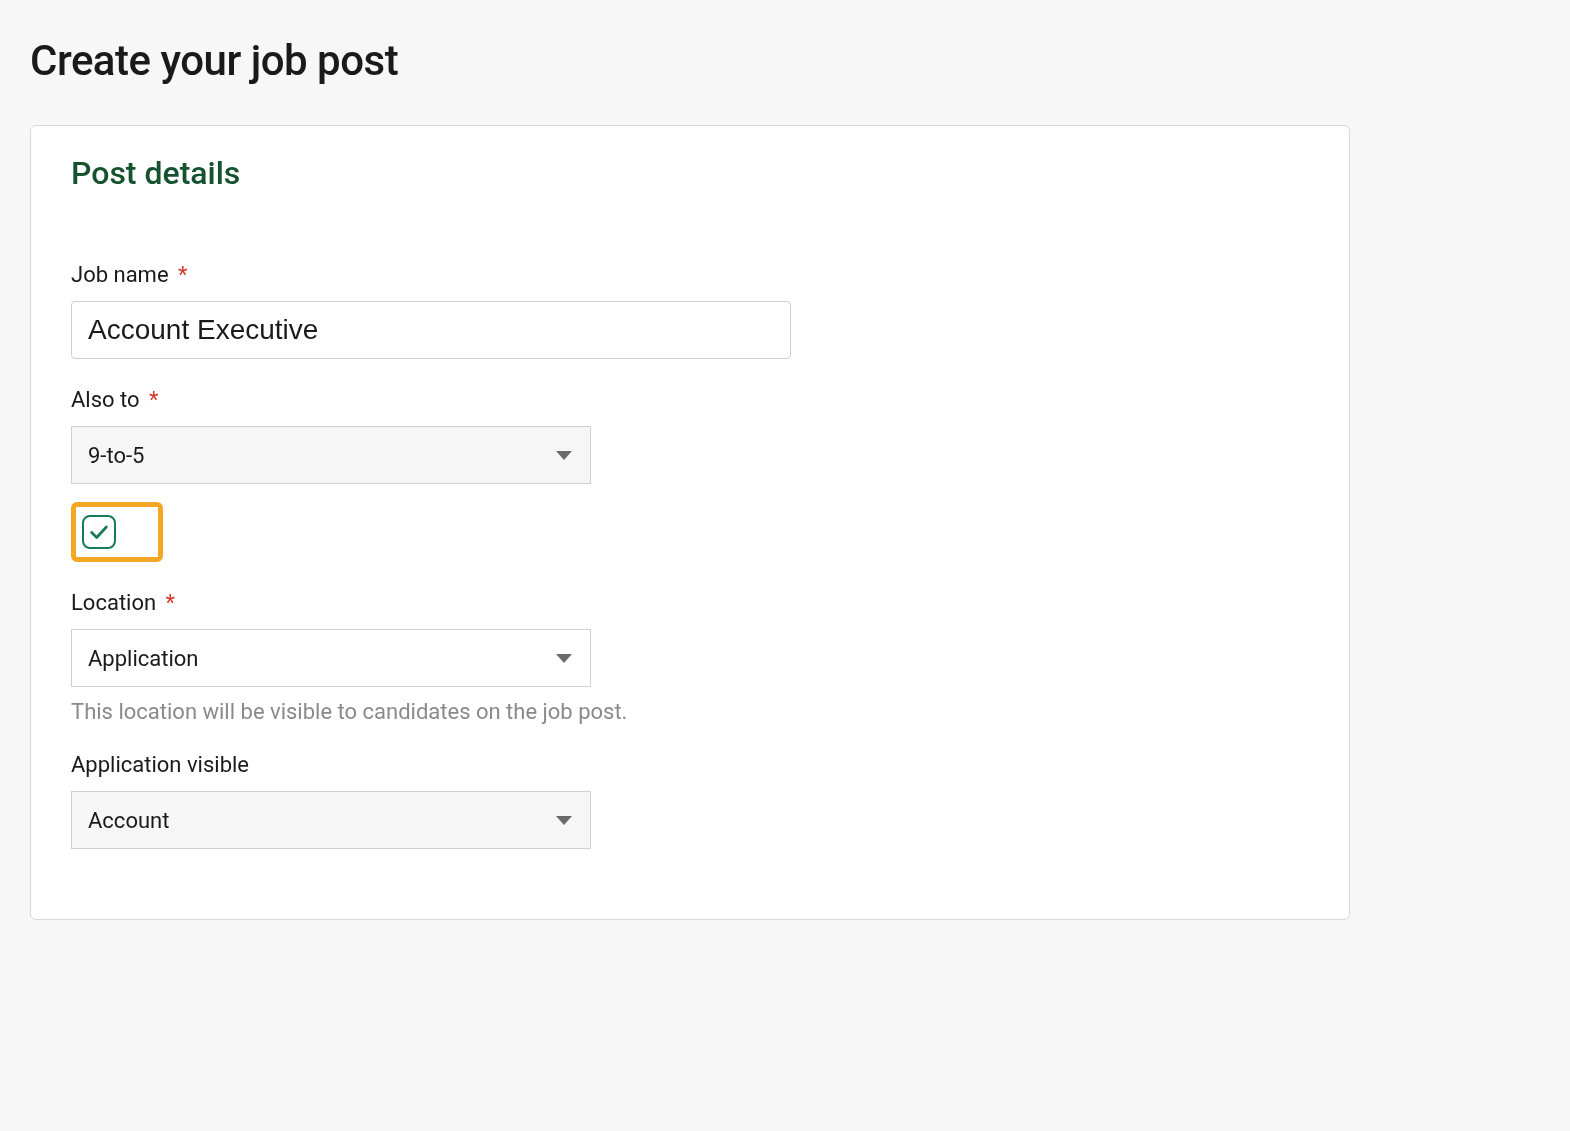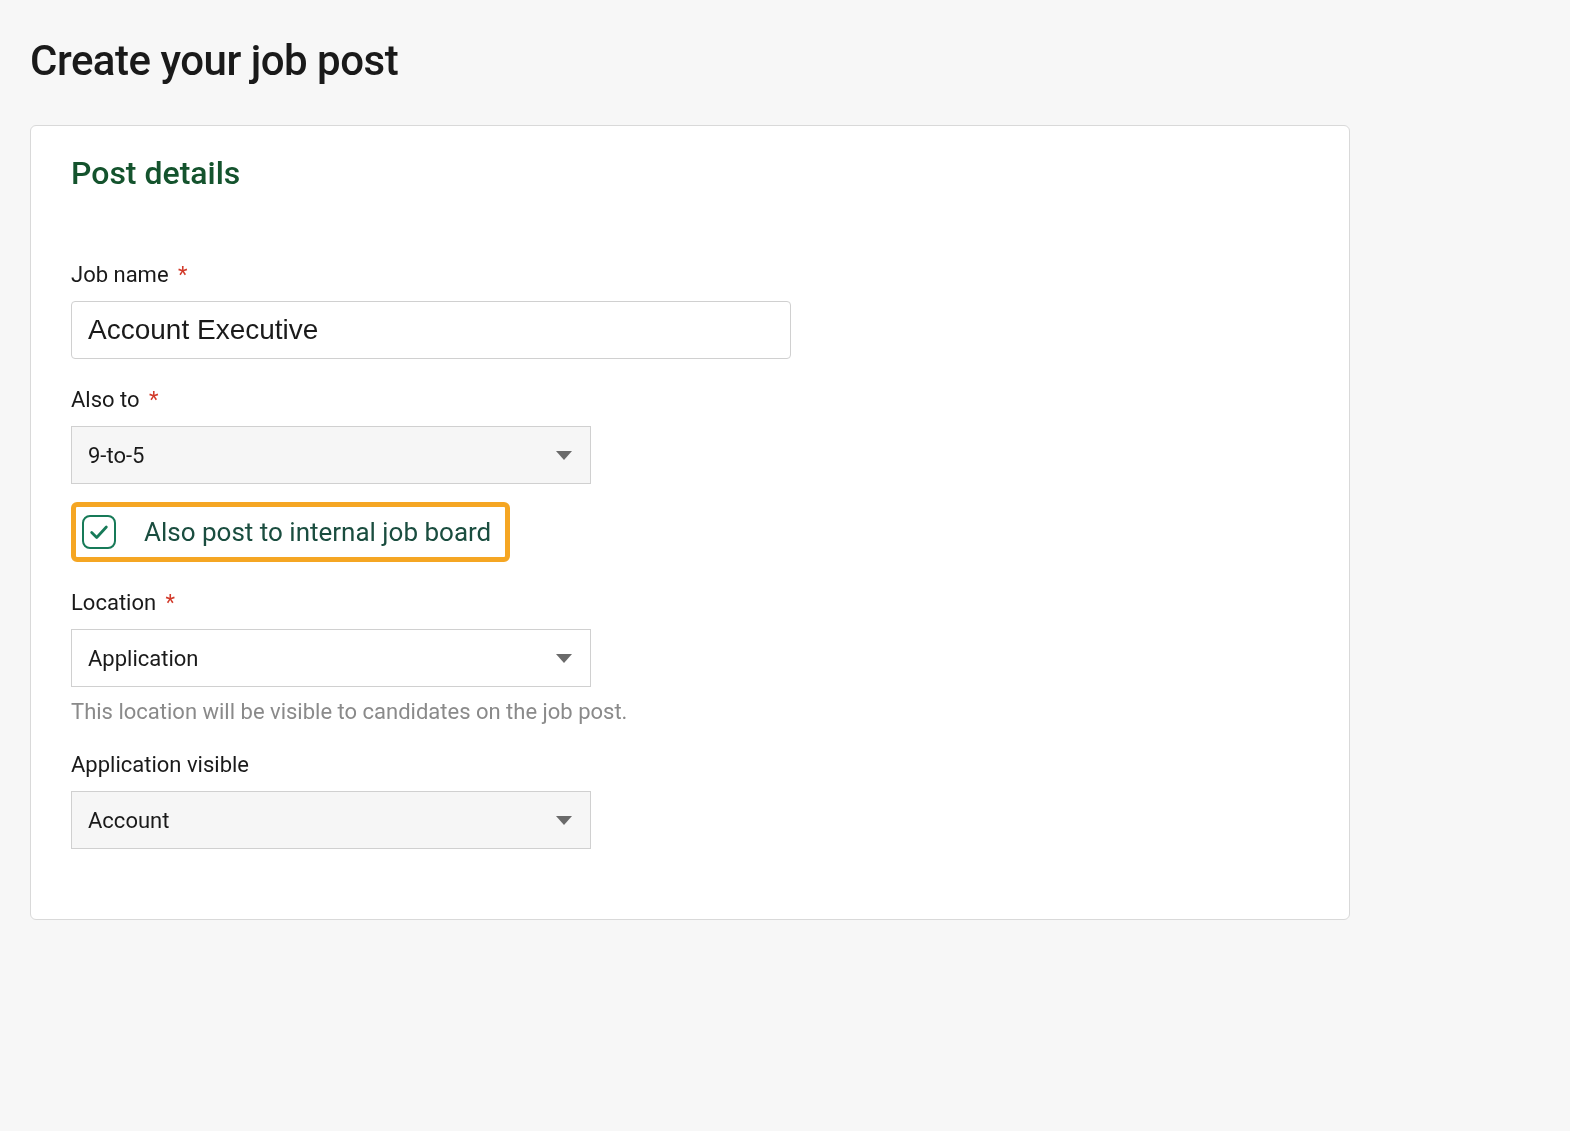--- a/index.html
+++ b/index.html
@@ -139,21 +139,20 @@
           <span>9-to-5</span>
           <span class="chevron"></span>
         </div>
 
         <div class="highlight-row">
           <div class="checkbox">
             <svg viewBox="0 0 24 24">
                 <path d="M4 12.5 L9.5 18 L20 6.5" fill="none" stroke="#177a58" stroke-width="3" stroke-linecap="round" stroke-linejoin="round"></path>
               </svg>
           </div>
-          <span class="checkbox-label">Also post to internal job board</span>
         </div>
       </div>
 
       <div class="field">
         <label class="field-label">
           <span>Location</span>
           <span class="required-star">*</span>
         </label>
         <div class="select-box">
           <span>Application</span>

